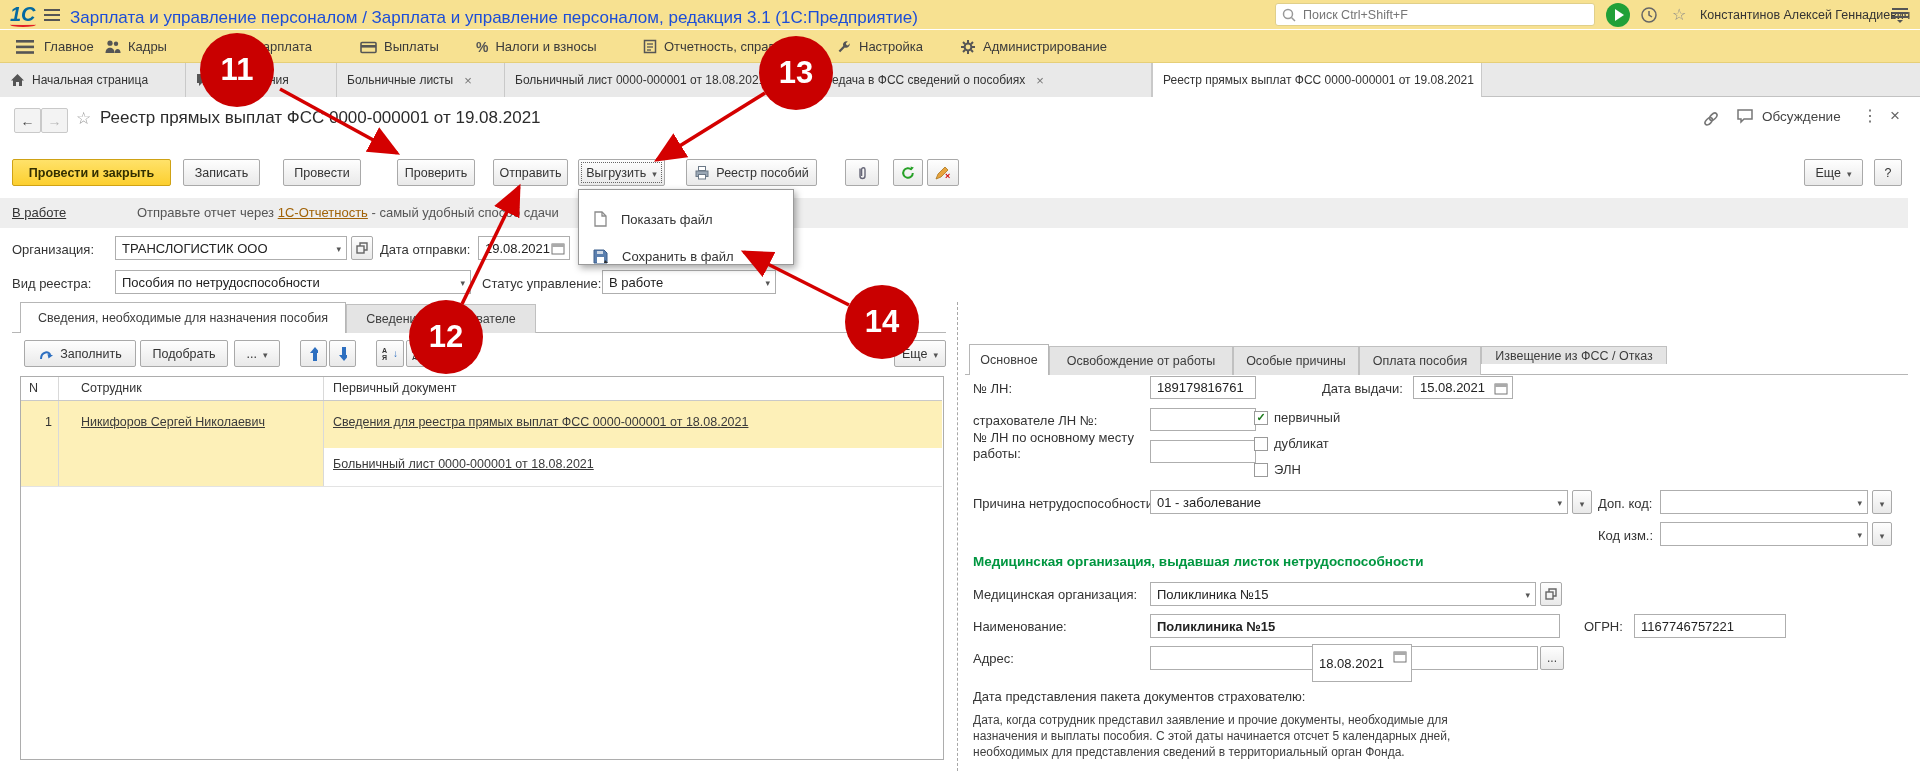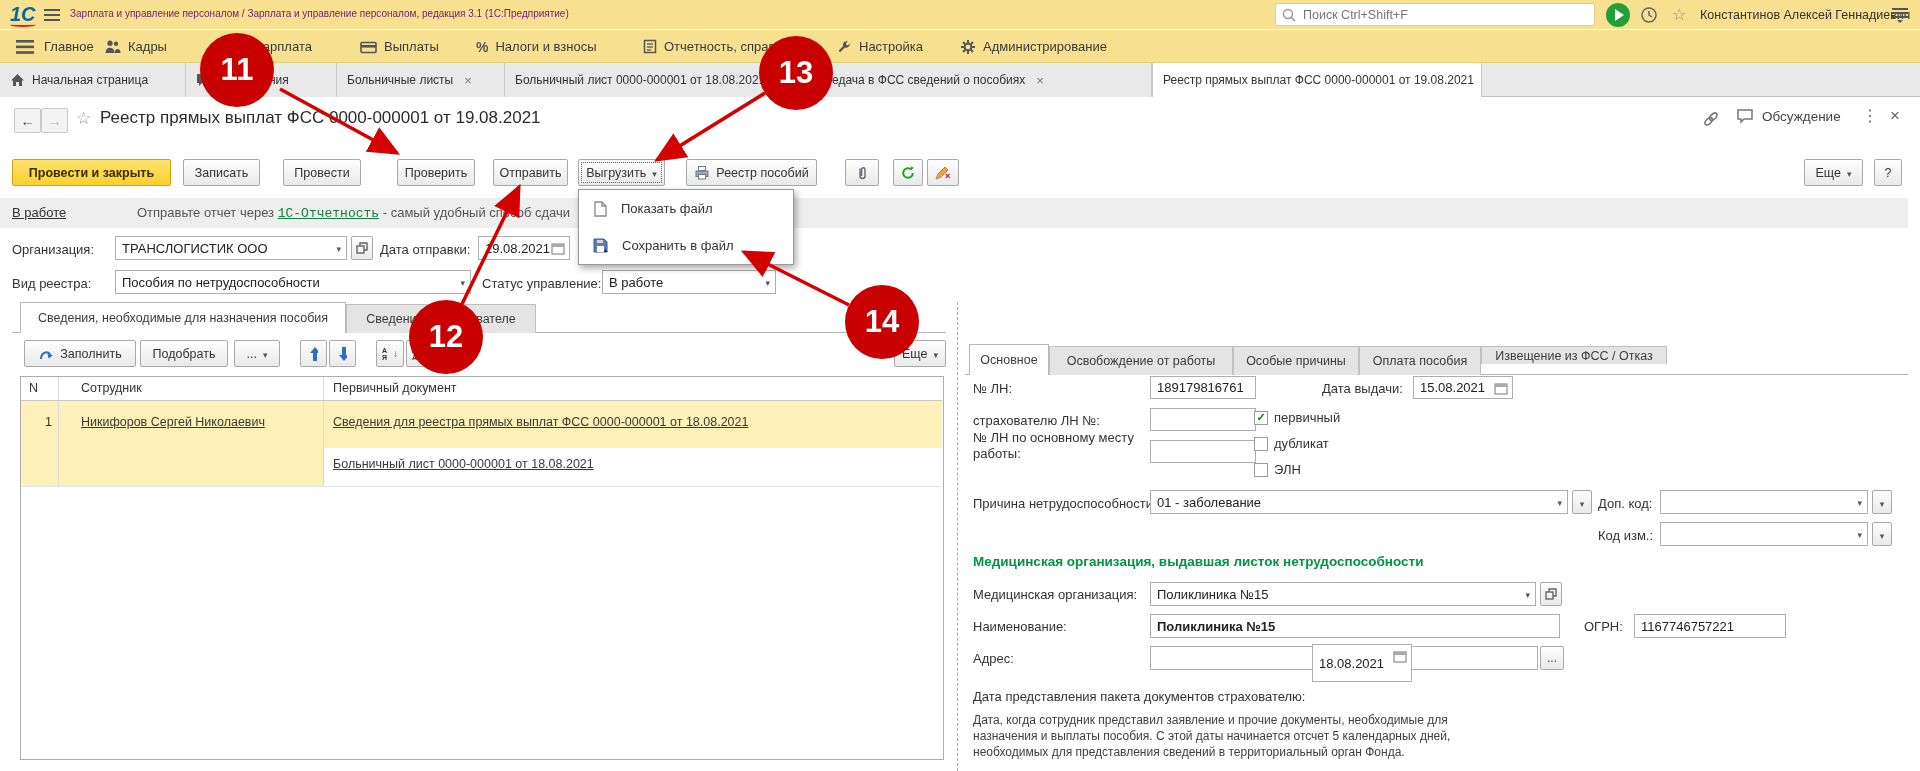--- a/index.html
+++ b/index.html
@@ -4,21 +4,21 @@
 <style>
   html,body{margin:0;padding:0;background:#888;}
   .screen{position:relative;width:1920px;height:771px;background:#fff;overflow:hidden;
           font-family:"Liberation Sans",sans-serif;font-size:13px;color:#333;}
   .abs{position:absolute;}
   
   .titlebar{left:0;top:0;width:1920px;height:30px;background:#f7e191;border-bottom:1px solid #fff;box-sizing:border-box;}
   .menubar{left:0;top:30px;width:1920px;height:33px;background:#f7e191;border-bottom:1px solid #e6cf78;box-sizing:border-box;}
   .logo1c{left:10px;top:3px;font-weight:bold;font-size:20px;color:#0369a1;font-style:italic;}
   .logo1c::after{content:"";display:block;height:3px;margin-top:-4px;border-bottom:2px solid #e31e24;border-radius:50%;}
-  .apptitle{left:70px;top:8px;font-size:10px;color:#701a75;white-space:nowrap;}
+  .apptitle{left:70px;top:8px;font-size:17px;color:#1d4ed8;white-space:nowrap;}
   .searchbox{left:1275px;top:3px;width:320px;height:23px;background:#fff;border:1px solid #e0cf8a;border-radius:3px;
              display:flex;align-items:center;padding:0 6px;box-sizing:border-box;gap:5px;}
   .searchbox input{border:none;outline:none;flex:1;font-size:12.5px;color:#333;font-family:"Liberation Sans",sans-serif;background:transparent;}
   .playbtn{left:1606px;top:3px;width:24px;height:24px;border-radius:50%;background:#21a038;display:flex;align-items:center;justify-content:center;}
   .playbtn .tri{width:0;height:0;border-left:9px solid #fff;border-top:6px solid transparent;border-bottom:6px solid transparent;margin-left:3px;}
   .username{left:1700px;top:8px;font-size:12.5px;color:#333;}
   .mitem{top:30px;height:33px;display:flex;align-items:center;gap:7px;font-size:13px;color:#3a3a3a;cursor:default;}
   .pct{font-weight:bold;font-size:14px;color:#555;}
   
   .tabbar{left:0;top:63px;width:1920px;height:34px;background:#e9e9e9;border-bottom:1px solid #c2c2c2;box-sizing:border-box;}
@@ -35,26 +35,26 @@
   .btn{top:159px;height:27px;display:flex;align-items:center;justify-content:center;gap:6px;
        background:linear-gradient(#fefefe,#e9e9e9);border:1px solid #a9a9a9;border-radius:2px;
        font-size:12.5px;color:#333;box-sizing:border-box;padding:0 8px;white-space:nowrap;}
   .btn-yellow{background:linear-gradient(#ffe26a,#fccf2f);border-color:#cfa215;font-weight:bold;color:#332f00;}
   .btn-focus{outline:1px dotted #666;outline-offset:-4px;}
   .arr::after{content:"▾";font-size:9px;color:#555;}
   .minibtn{box-sizing:border-box;background:linear-gradient(#fefefe,#e9e9e9);border:1px solid #a9a9a9;border-radius:2px;
            display:flex;align-items:center;justify-content:center;}
   
   .dropdown{left:578px;top:189px;width:214px;background:#fff;border:1px solid #9a9a9a;box-shadow:2px 3px 7px rgba(0,0,0,.35);z-index:40;}
-  .dropitem{height:37px;display:flex;align-items:center;gap:14px;padding:0 0 0 14px;font-size:13px;color:#333;}
+  .dropitem{height:37px;display:flex;align-items:flex-end;gap:14px;padding:0 0 0 14px;font-size:13px;color:#333;}
   
   .statusbar{left:0;top:198px;width:1908px;height:30px;background:#eeeeee;}
   .stage{left:12px;top:205px;text-decoration:underline;color:#333;}
   .stmsg{left:137px;top:205px;color:#555;white-space:nowrap;}
-  .lnk{color:#15803d;text-decoration:underline;font-family:Liberation Mono, monospace;}
+  .lnk{color:#a16207;text-decoration:underline;}
   
   .lbl{font-size:13px;color:#333;white-space:nowrap;}
   .combo,.input{box-sizing:border-box;height:24px;border:1px solid #aeaeae;background:#fff;display:flex;align-items:center;
          padding:0 18px 0 6px;font-size:13px;color:#222;position:absolute;}
   .input{padding-right:6px;}
   .combo .carr{position:absolute;right:5px;top:7px;font-size:9px;color:#555;}
   .carr::after{content:"▾";}
   .calbtn{position:absolute;right:2px;top:2px;width:18px;height:18px;display:flex;align-items:center;justify-content:center;}
   
   .ftab{box-sizing:border-box;display:flex;align-items:center;justify-content:center;font-size:12.5px;color:#3c3c3c;
@@ -460,21 +460,21 @@
   <div class="input" style="left:1413px;top:376px;width:100px;height:23px;padding-right:22px">
     <span>15.08.2021</span>
     <span class="calbtn">
       <svg width="14" height="13">
           <rect x="1" y="2" width="12" height="10" fill="#fff" stroke="#777"></rect>
           <rect x="1" y="2" width="12" height="3" fill="#aaa"></rect>
         </svg>
     </span>
   </div>
 
-  <div class="abs lbl" style="left:973px;top:413px">страхователю ЛН №:</div>
+  <div class="abs lbl" style="left:973px;top:413px">страхователе ЛН №:</div>
   <div class="input" style="left:1150px;top:408px;width:106px;height:23px"></div>
   <div class="cb checked" style="left:1254px;top:410px">
     <span class="box"></span>
       <span>первичный</span>
   </div>
 
   <div class="abs lbl" style="left:973px;top:430px;width:172px;white-space:normal;line-height:1.2">№ ЛН по основному месту работы:</div>
   <div class="input" style="left:1150px;top:440px;width:106px;height:23px"></div>
   <div class="cb" style="left:1254px;top:436px">
     <span class="box"></span>

